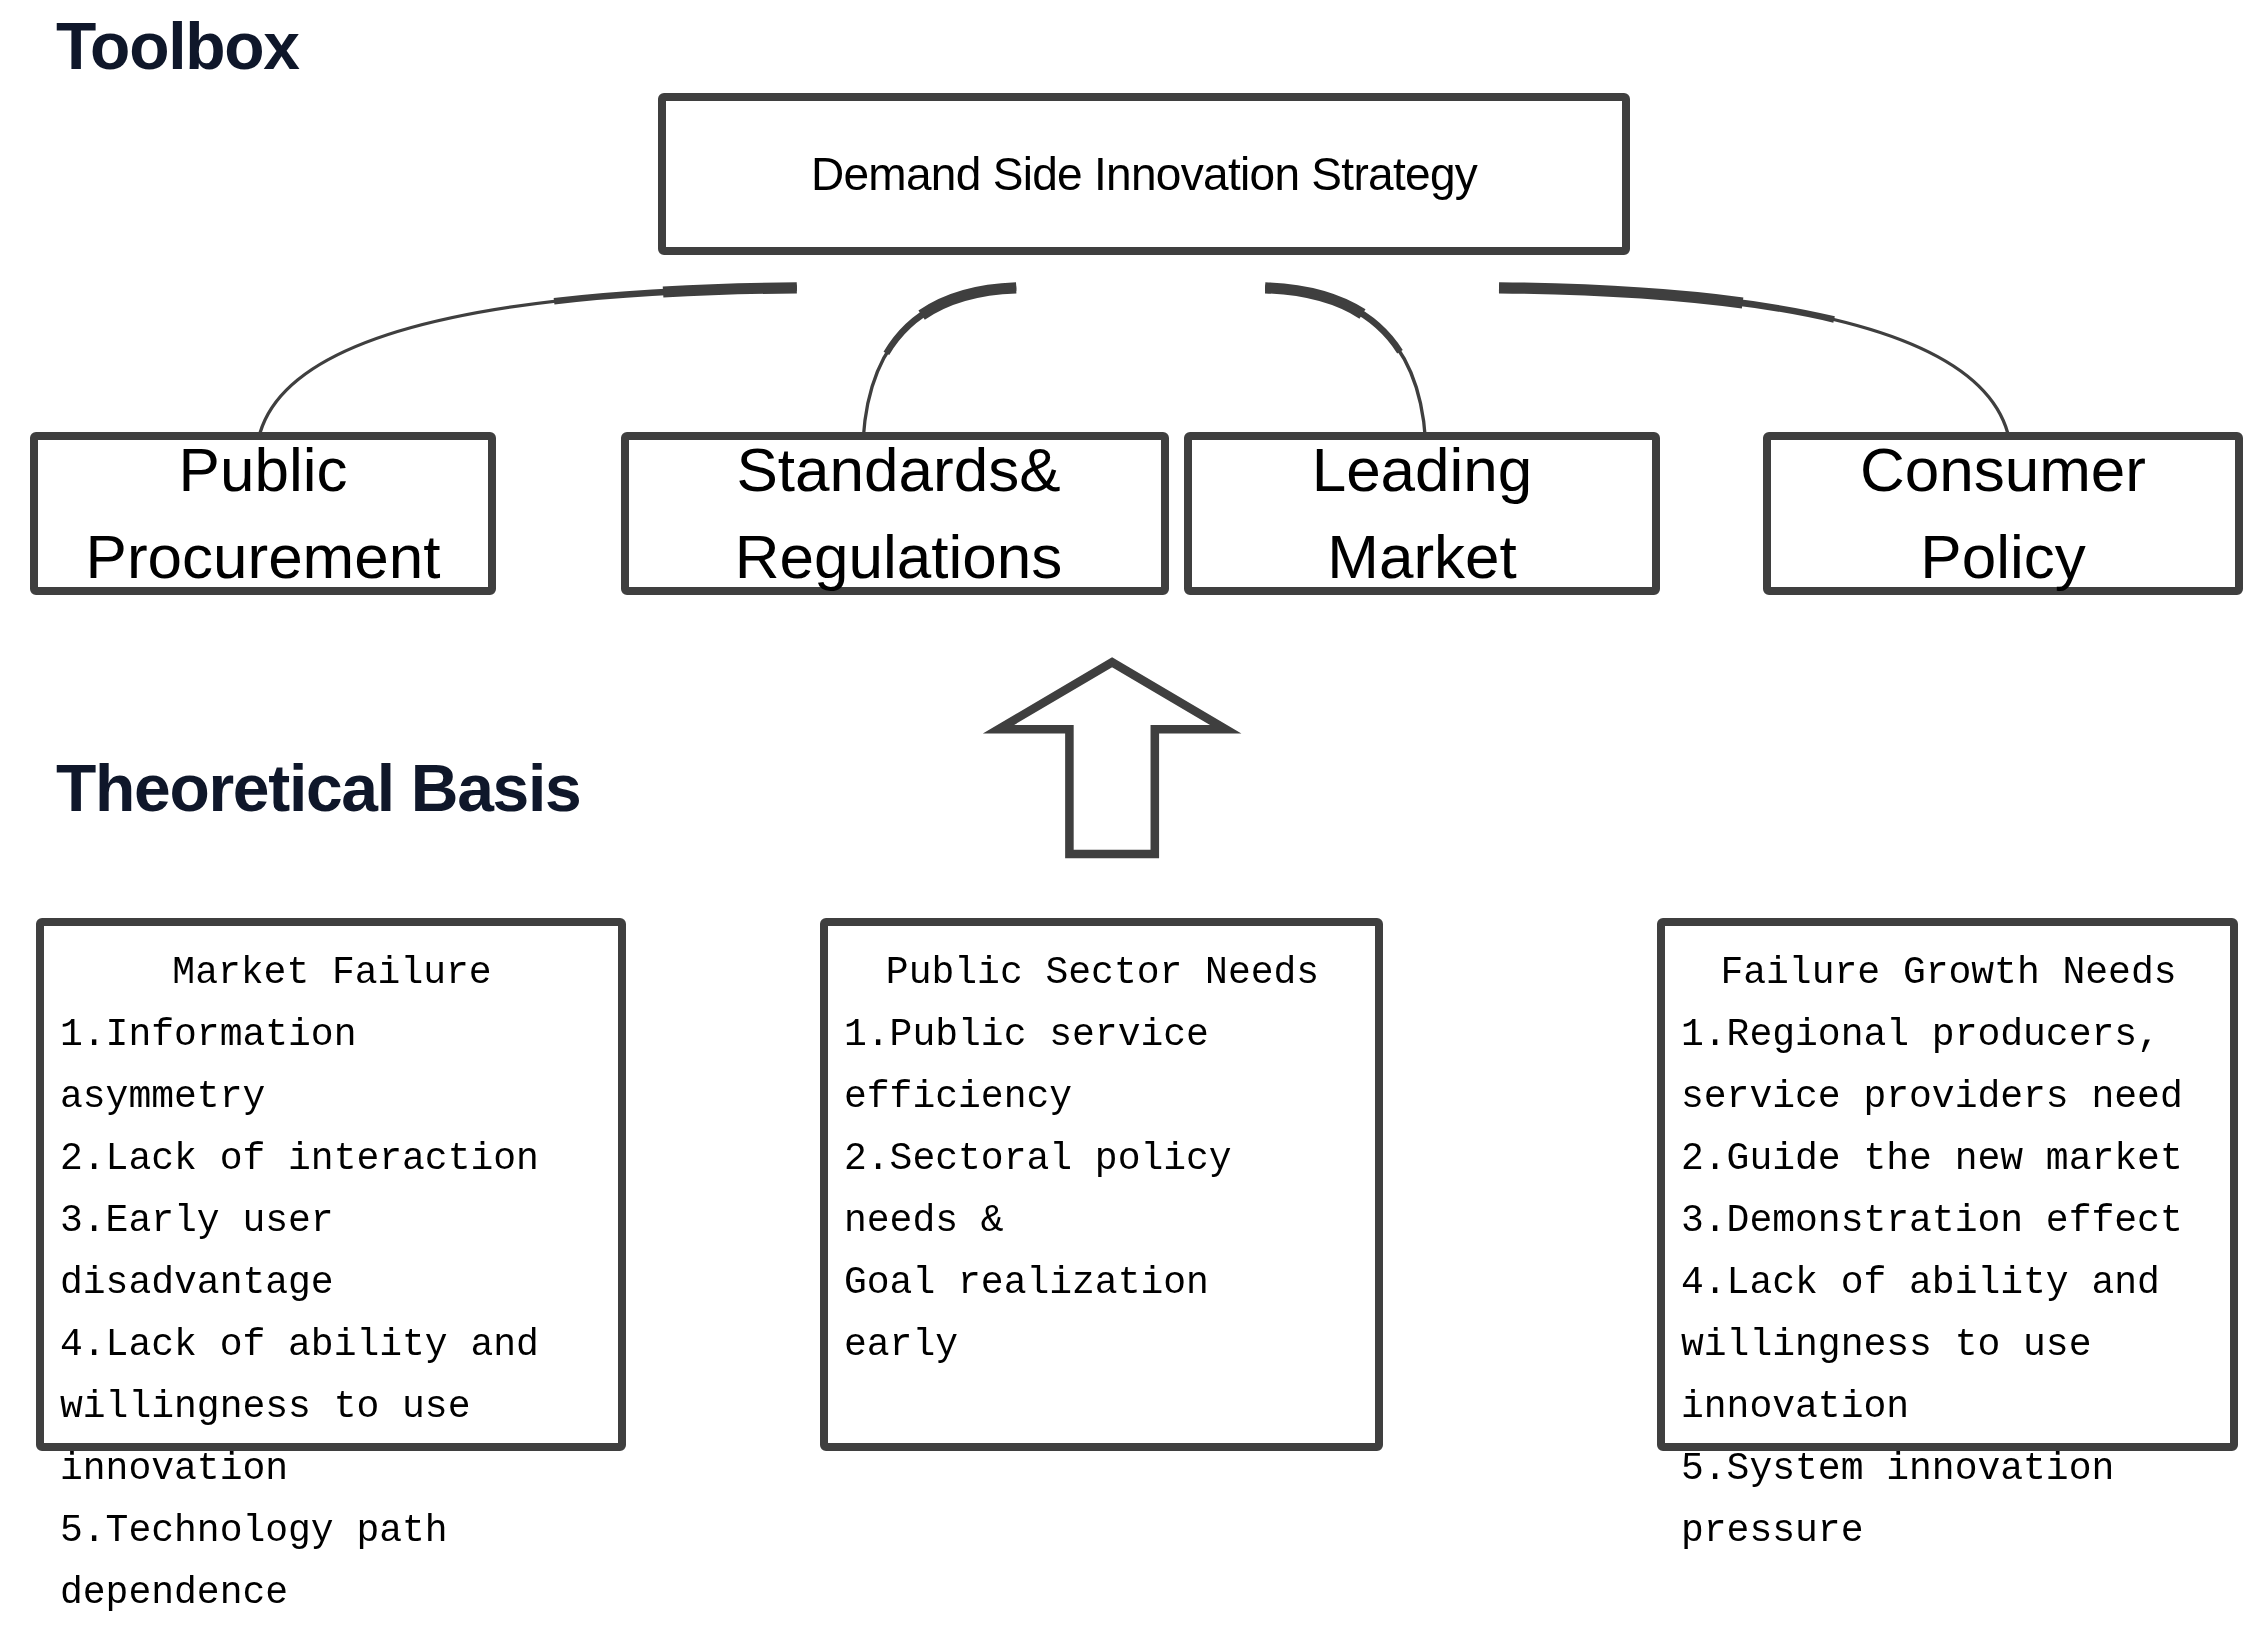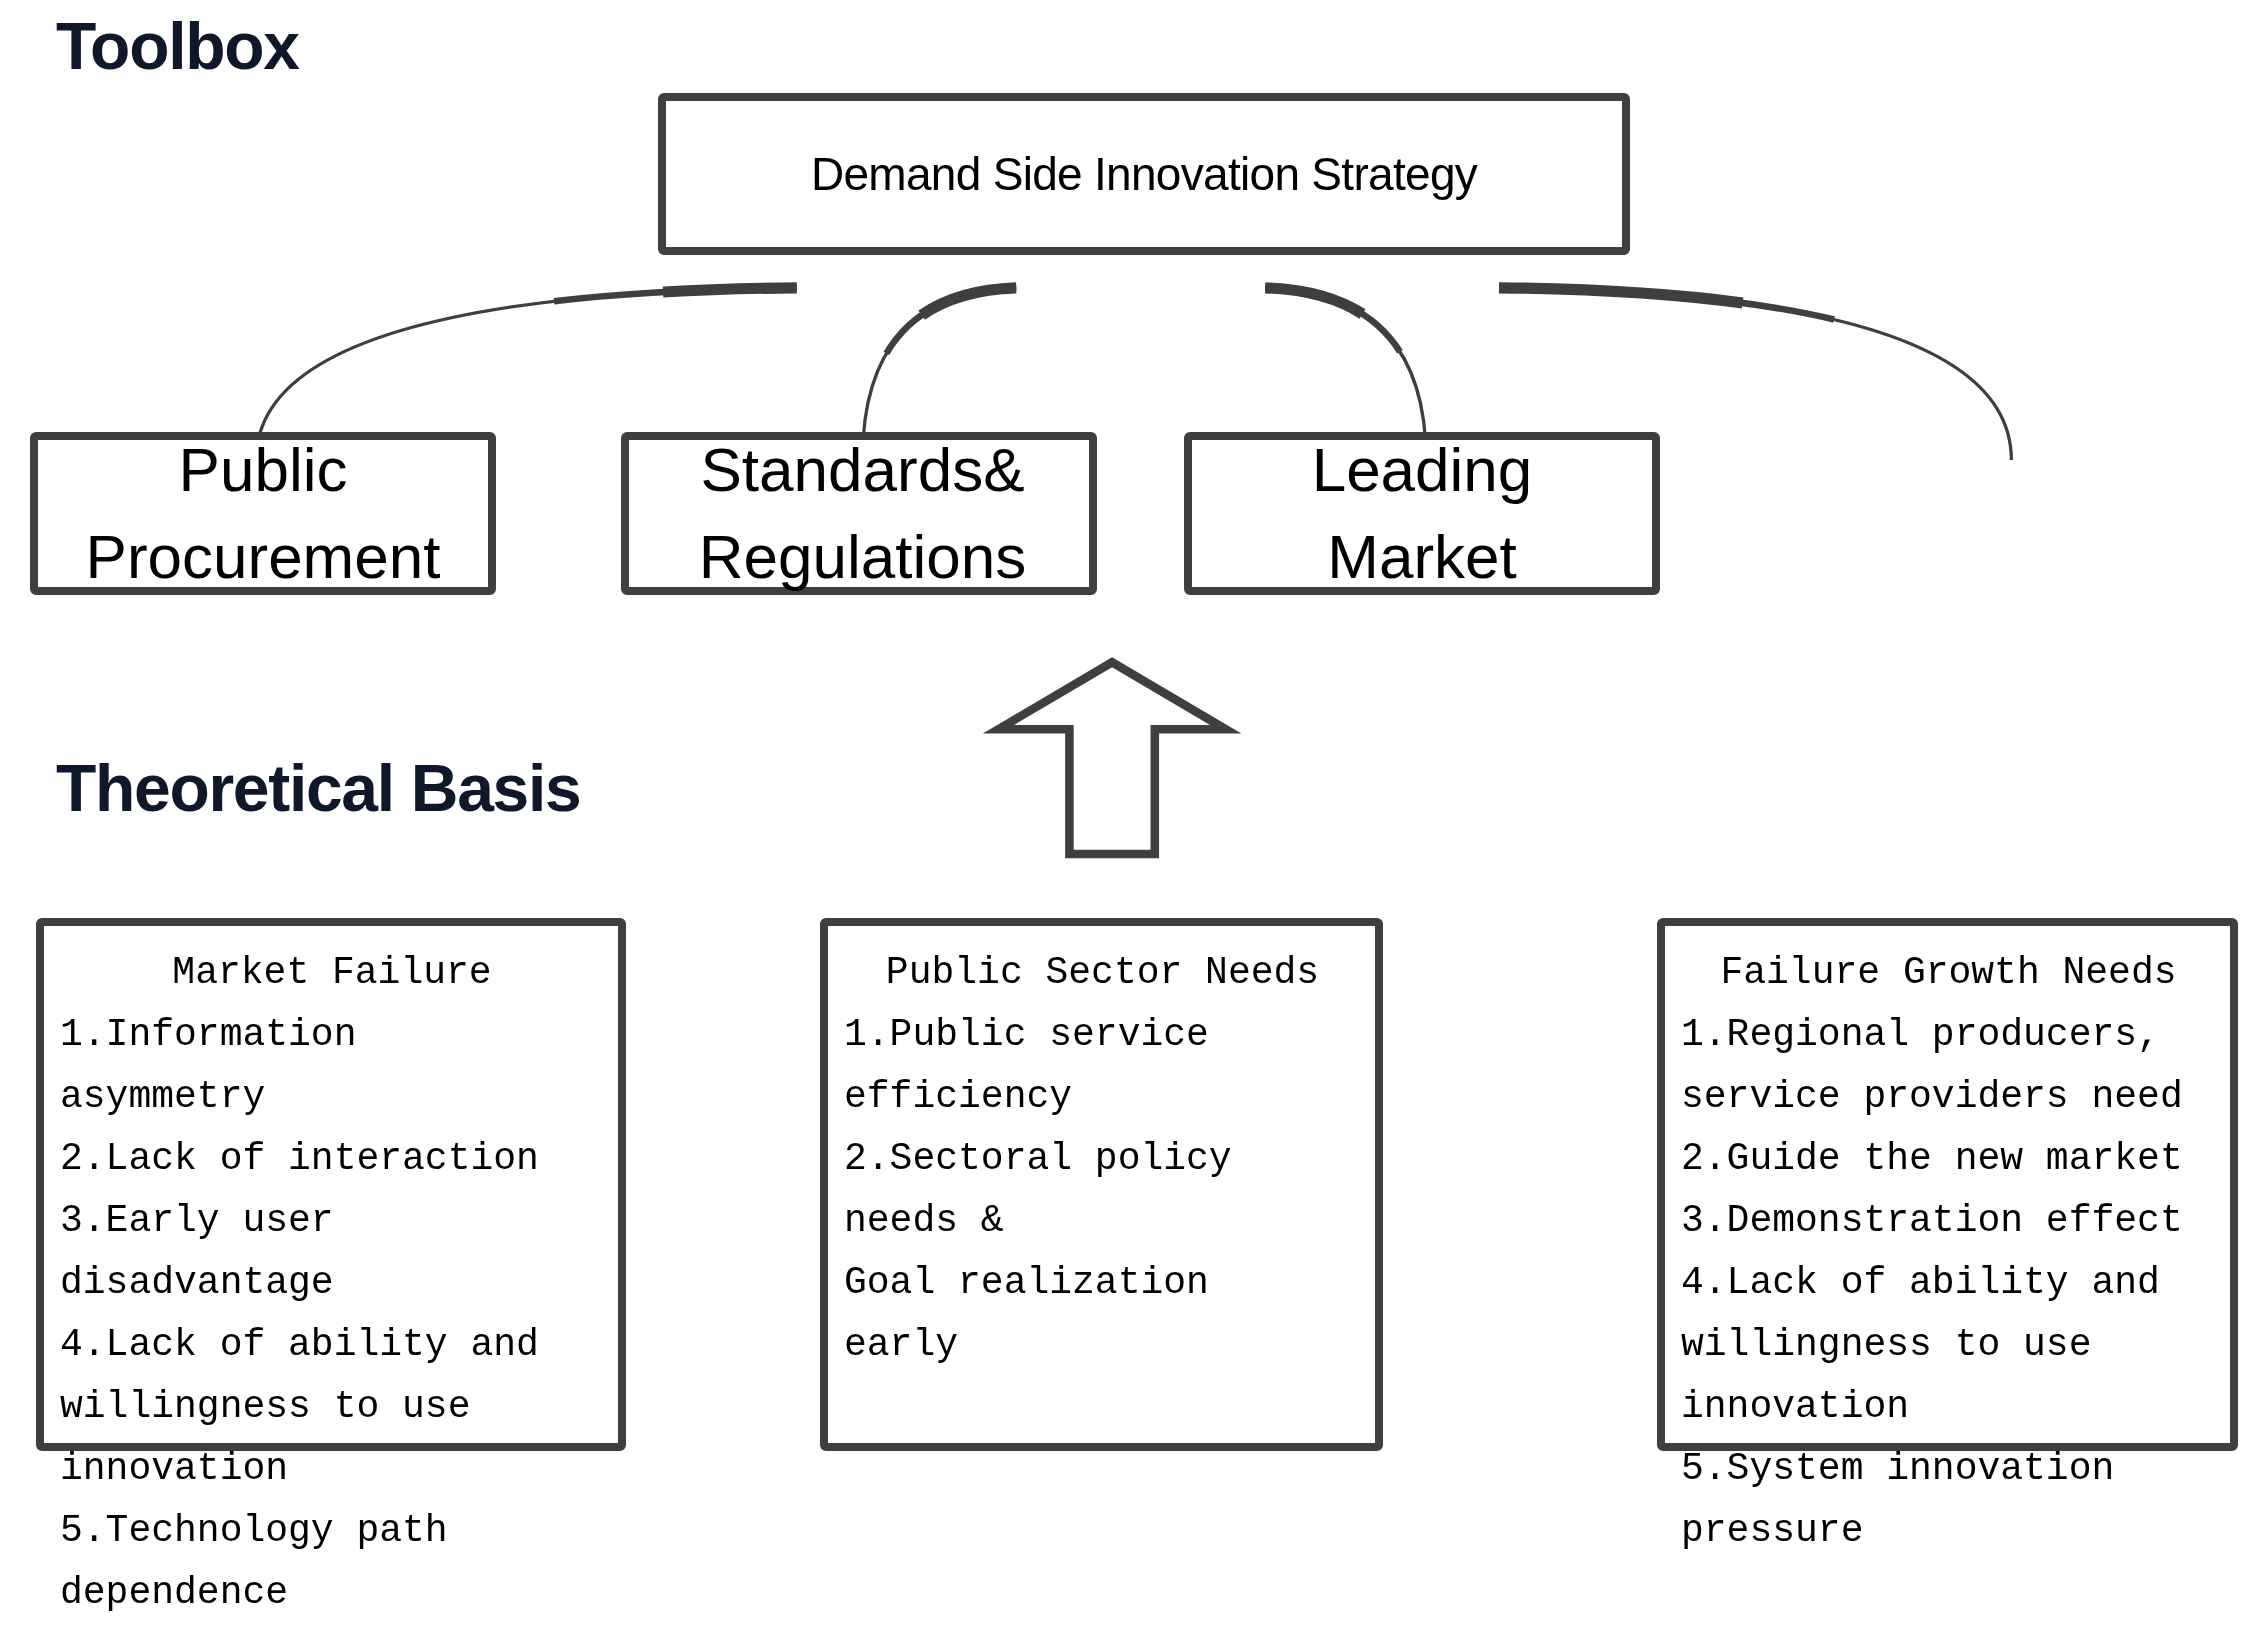--- a/index.html
+++ b/index.html
@@ -38,21 +38,21 @@
     left:658px;top:93px;width:972px;height:162px;
     font-size:46px;font-weight:normal;letter-spacing:-0.7px;
     white-space:nowrap;
   }
   .tool-box{
     top:432px;height:163px;
     font-size:62px;font-weight:normal;line-height:1.4;
     white-space:pre-line;
   }
   #tool-box-0{left:30px;width:466px;}
-  #tool-box-1{left:621px;width:476px;padding-left:7px;}
+  #tool-box-1{left:621px;width:548px;padding-left:7px;}
   #tool-box-2{left:1184px;width:476px;}
   #tool-box-3{left:1763px;width:480px;}
 
   .theory-box{
     position:absolute;
     box-sizing:border-box;
     border:8.5px solid #3f3f3f;
     border-radius:6px;
     background:#ffffff;
     top:918px;height:533px;
@@ -113,20 +113,24 @@
 Procurement</span>
   </div>
   <div class="node tool-box" id="tool-box-1">
     <span>Standards&amp;
 Regulations</span>
   </div>
   <div class="node tool-box" id="tool-box-2">
     <span>Leading
 Market</span>
   </div>
+  <div class="node tool-box" id="tool-box-3">
+    <span>Consumer
+Policy</span>
+  </div>
 
   <div class="section-title" id="theoretical-title">Theoretical Basis</div>
 
   <div class="theory-box" id="theory-box-0">
     <div class="theory-title">Market Failure</div>
     <div class="theory-body">1.Information
 asymmetry
 2.Lack of interaction
 3.Early user
 disadvantage

